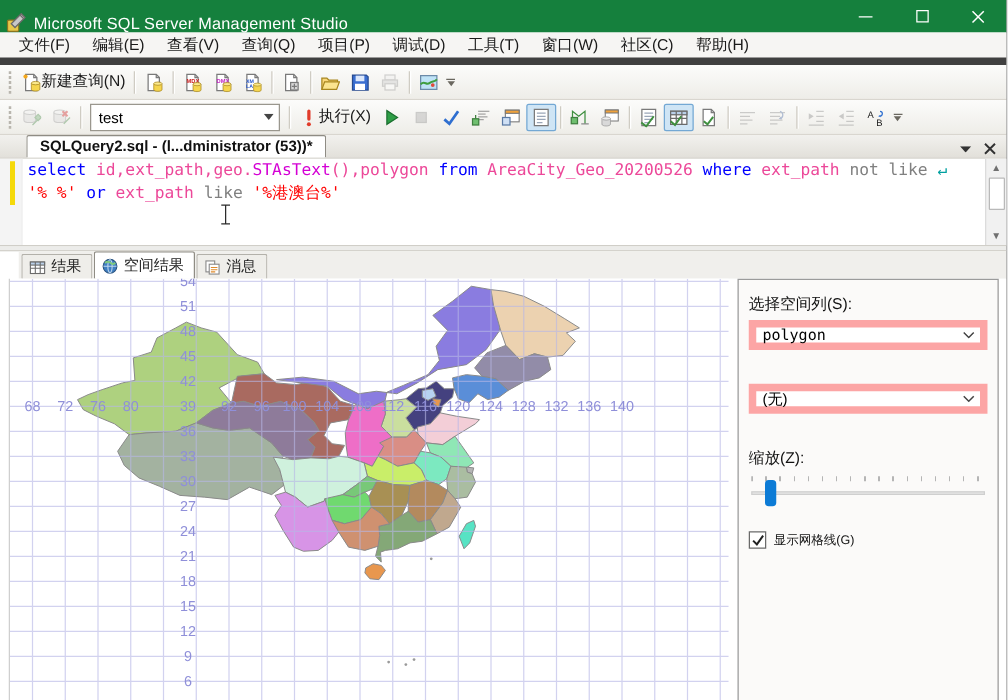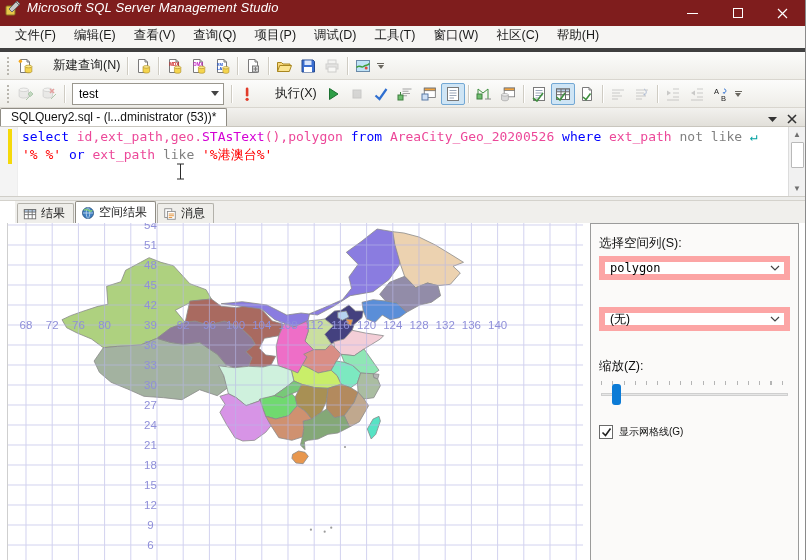--- a/index.html
+++ b/index.html
@@ -1,50 +1,50 @@
 <!DOCTYPE html>
 <html><head>
 <meta charset="utf-8">
 <style>
   * { margin:0; padding:0; box-sizing:border-box; }
   html,body { width:806px; height:560px; overflow:hidden; }
   body { font-family:"Liberation Sans", sans-serif; font-size:12px; background:#fff; }
   .window { width:806px; height:560px; display:flex; flex-direction:column; border-right:1px solid #8a8a8a; background:#fff; }
 
   
-  .titlebar { height:26px; background:#7f1d1d; color:#fff; display:flex; align-items:flex-start; flex:0 0 26px;font-style:italic; }
+  .titlebar { height:26px; background:#15803d; color:#fff; display:flex; align-items:flex-end; flex:0 0 26px; }
   .app-icon { width:16px; height:16px; margin:0 6px 0 5px; }
   .title-text { font-size:13px; letter-spacing:.2px; }
   .win-controls { margin-left:auto; display:flex; height:100%; }
   .win-btn { width:45px; height:100%; display:flex; align-items:center; justify-content:center; }
   .glyph-min { width:11px; height:1px; background:#fff; }
   .glyph-max { width:10px; height:10px; border:1px solid #fff; }
 
   
-  .menubar { height:26px; flex:0 0 26px; background:#f6f5f3; display:flex; align-items:flex-end; padding-left:6px; border-bottom:4px solid #404040; }
+  .menubar { height:26px; flex:0 0 26px; background:#f6f5f3; display:flex; align-items:center; padding-left:6px; border-bottom:6px solid #404040; }
   .menu-item { padding:4px 9px; color:#1a1a1a; font-size:12.5px; }
 
   
   .toolbar { height:28px; display:flex; align-items:center; background:linear-gradient(#fcfcfb,#eeede8); border-bottom:1px solid #d9d6cf; padding:0 2px; }
   .toolbar { flex:0 0 28px; }
   .grip { width:5px; height:18px; margin:0 3px; background:repeating-linear-gradient(to bottom,#b9b6ae 0 2px,transparent 2px 4px); background-size:2px 100%; background-repeat:no-repeat; background-position:center; }
   .tsep { width:1px; height:18px; background:#cfccc3; margin:0 3px; box-shadow:1px 0 0 #fff; }
-  .tbtn { display:flex; align-items:center; gap:20px; padding:2px 3px; border:1px solid transparent; border-radius:2px; color:#1a1a1a; font-size:12.5px; white-space:nowrap; }
+  .tbtn { display:flex; align-items:center; gap:0; padding:2px 3px; border:1px solid transparent; border-radius:2px; color:#1a1a1a; font-size:12.5px; white-space:nowrap; }
   .tbtn.toggled { background:#cfe5f5; border-color:#73a8d4; }
   .tbtn.disabled { opacity:.4; }
   .ic { width:16px; height:16px; display:block; }
   .overflow { display:flex; flex-direction:column; align-items:center; margin:0 2px; gap:1px; }
   .overflow .bar { width:7px; height:1px; background:#6a675f; }
   .overflow .tri { width:0; height:0; border-left:3.5px solid transparent; border-right:3.5px solid transparent; border-top:4px solid #6a675f; }
   .combo { width:152px; height:22px; background:#fff; border:1px solid #9a978e; display:flex; align-items:center; justify-content:space-between; padding-left:6px; margin:0 4px; }
   .combo .chevbox { width:17px; height:100%; display:flex; align-items:center; justify-content:center; }
 
   
   .tabstrip { height:19px; flex:0 0 19px; background:linear-gradient(#f2f1ee,#e2e0da); display:flex; align-items:flex-end; border-bottom:1px solid #c9c6be; }
-  .doc-tab { margin-left:0; background:#fff; border:1px solid #8f8c84; border-bottom:none; padding:1px 10px 2px 10px; font-size:12px; font-weight:normal; color:#111; border-radius:2px 2px 0 0; }
+  .doc-tab { margin-left:21px; background:#fff; border:1px solid #8f8c84; border-bottom:none; padding:1px 10px 2px 10px; font-size:12px; font-weight:bold; color:#111; border-radius:2px 2px 0 0; }
   .tabstrip-right { margin-left:auto; display:flex; align-items:center; gap:10px; padding:0 8px 2px 0; }
 
   
   .editor { height:70px; flex:0 0 70px; background:#fff; display:flex; position:relative; border-bottom:1px solid #d0cec8; }
   .gutter { width:18px; background:#f4f4f4; position:relative; border-right:1px solid #eee; }
   .changebar { position:absolute; left:8px; top:2px; width:4px; height:35px; background:#f5d90a; }
   .code { flex:1; font-family:"DejaVu Sans Mono", monospace; font-size:13px; line-height:18px; padding:1px 0 0 4px; white-space:pre; overflow:hidden; }
   .tok-kw { color:#0000ff; } .tok-pl { color:#ec4899; } .tok-fn { color:#d400d4; }
   .tok-op { color:#808080; } .tok-st { color:#ff0000; } .tok-wr { color:#00a0a0; }
   .vscroll { width:17px; background:#f1f1f1; border-left:1px solid #dcdcdc; display:flex; flex-direction:column; align-items:center; }

